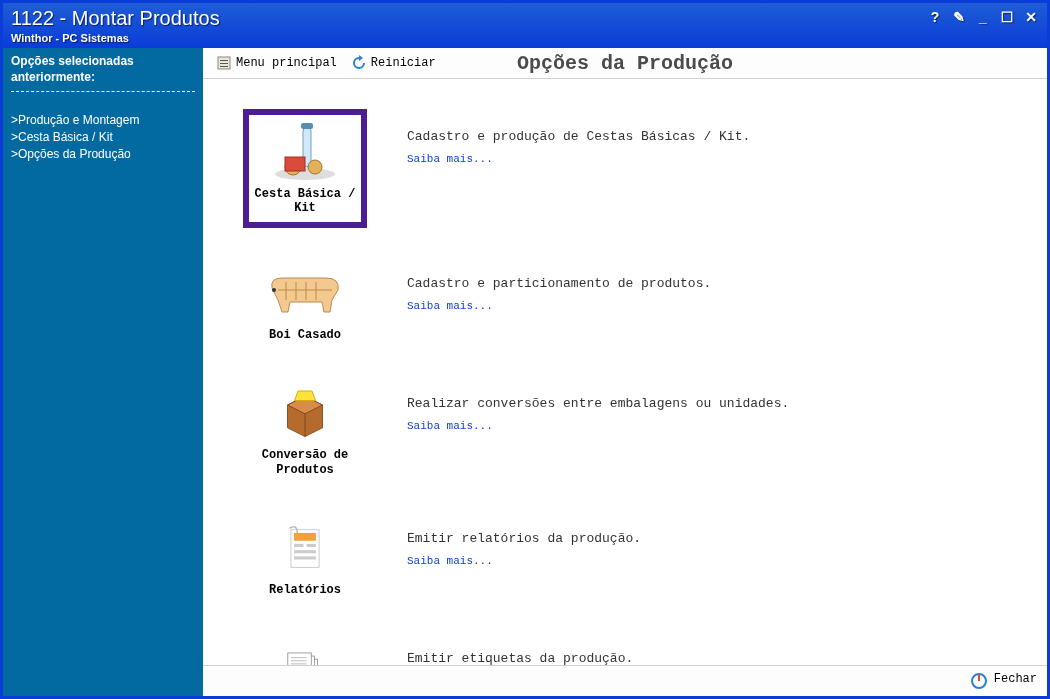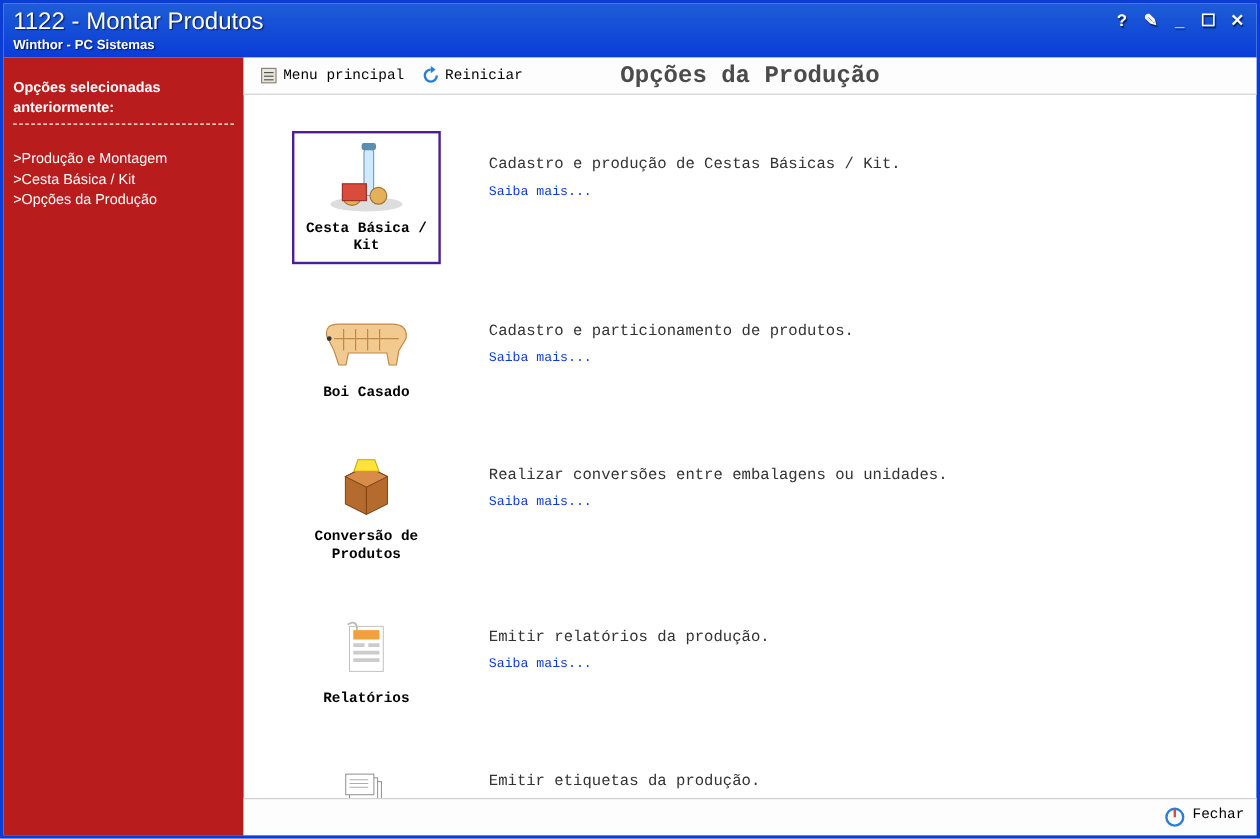--- a/index.html
+++ b/index.html
@@ -33,23 +33,23 @@
     .title-sub { font-size: 11px; font-weight: bold; margin-top: 2px; }
     .titlebar-controls { display: flex; gap: 8px; align-items: center; padding-top: 2px; }
     .titlebar-icon { width: 16px; height: 16px; display: inline-flex; align-items: center; justify-content: center; font-size: 14px; font-weight: bold; color: #fff; cursor: pointer; }
     .body-area {
       flex: 1;
       display: flex;
       min-height: 0;
     }
     .sidebar {
       width: 200px;
-      background: #b91c1c;
+      background: #0369a1;
       color: #fff;
-      padding: 18px 8px;
+      padding: 6px 8px;
       font-size: 12px;
       flex-shrink: 0;
     }
     .sidebar-header {
       font-weight: bold;
       border-bottom: 1px dashed #fff;
       padding-bottom: 6px;
       margin-bottom: 20px;
       line-height: 1.3;
     }
@@ -97,21 +97,21 @@
       display: flex;
       align-items: flex-start;
       margin-bottom: 28px;
     }
     .option-tile {
       width: 124px;
       text-align: center;
       cursor: pointer;
       padding: 4px 2px 6px 2px;
     }
-    .option-tile.selected { border: 2px solid #4c1d95; }
+    .option-tile.selected { border: 6px solid #4c1d95; }
     .tile-icon {
       width: 100%;
       height: 64px;
       display: flex;
       align-items: center;
       justify-content: center;
       margin-bottom: 4px;
     }
     .tile-label { font-weight: bold; font-size: 12px; line-height: 1.2; }
     .option-desc {

